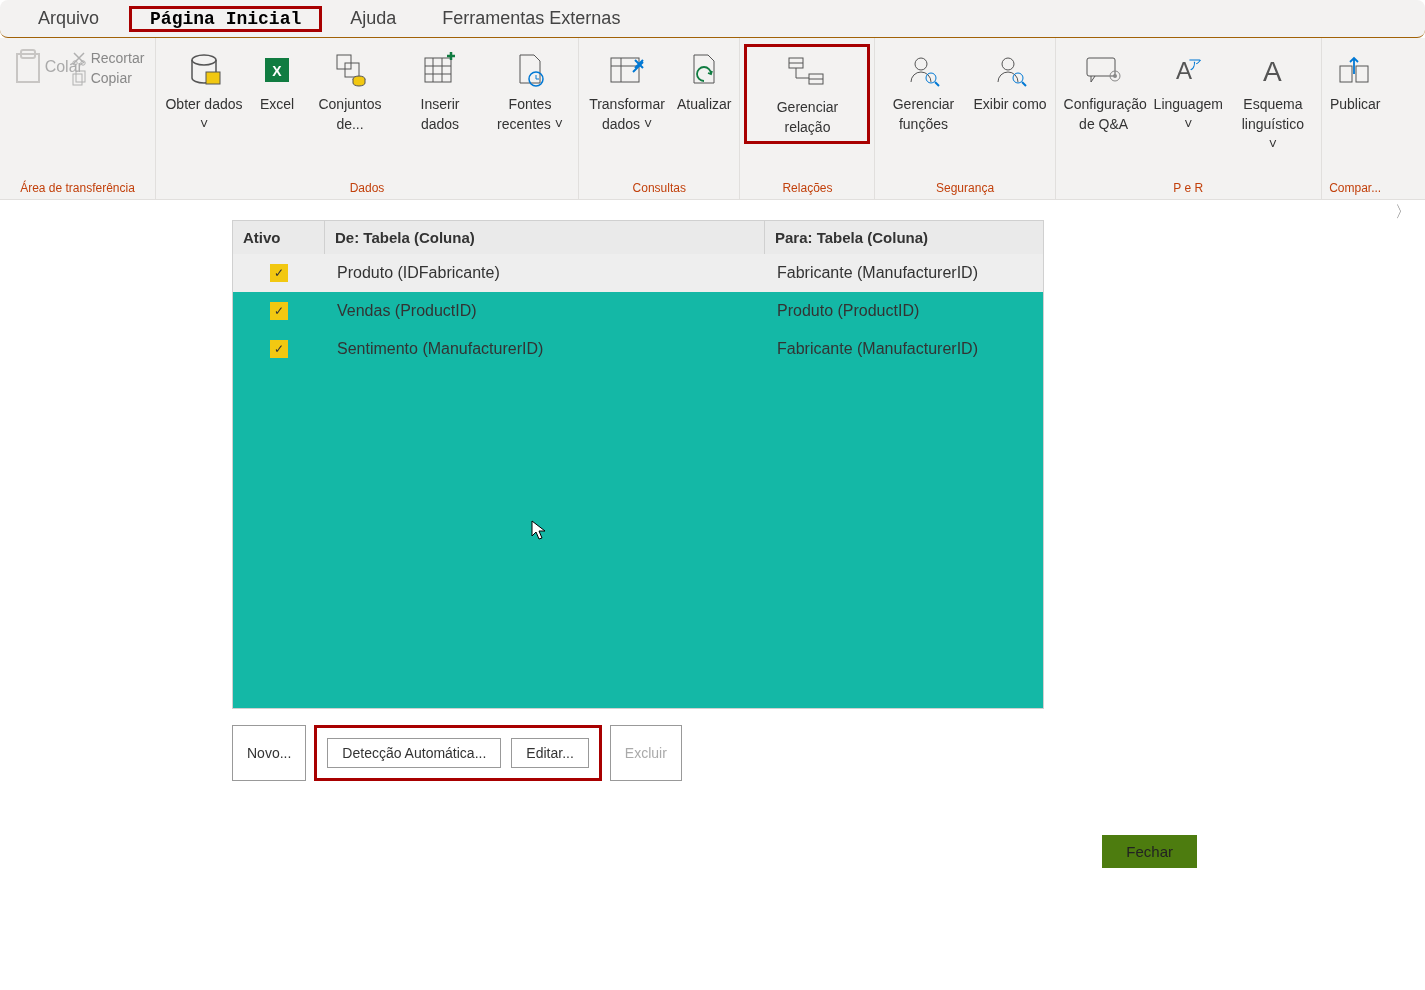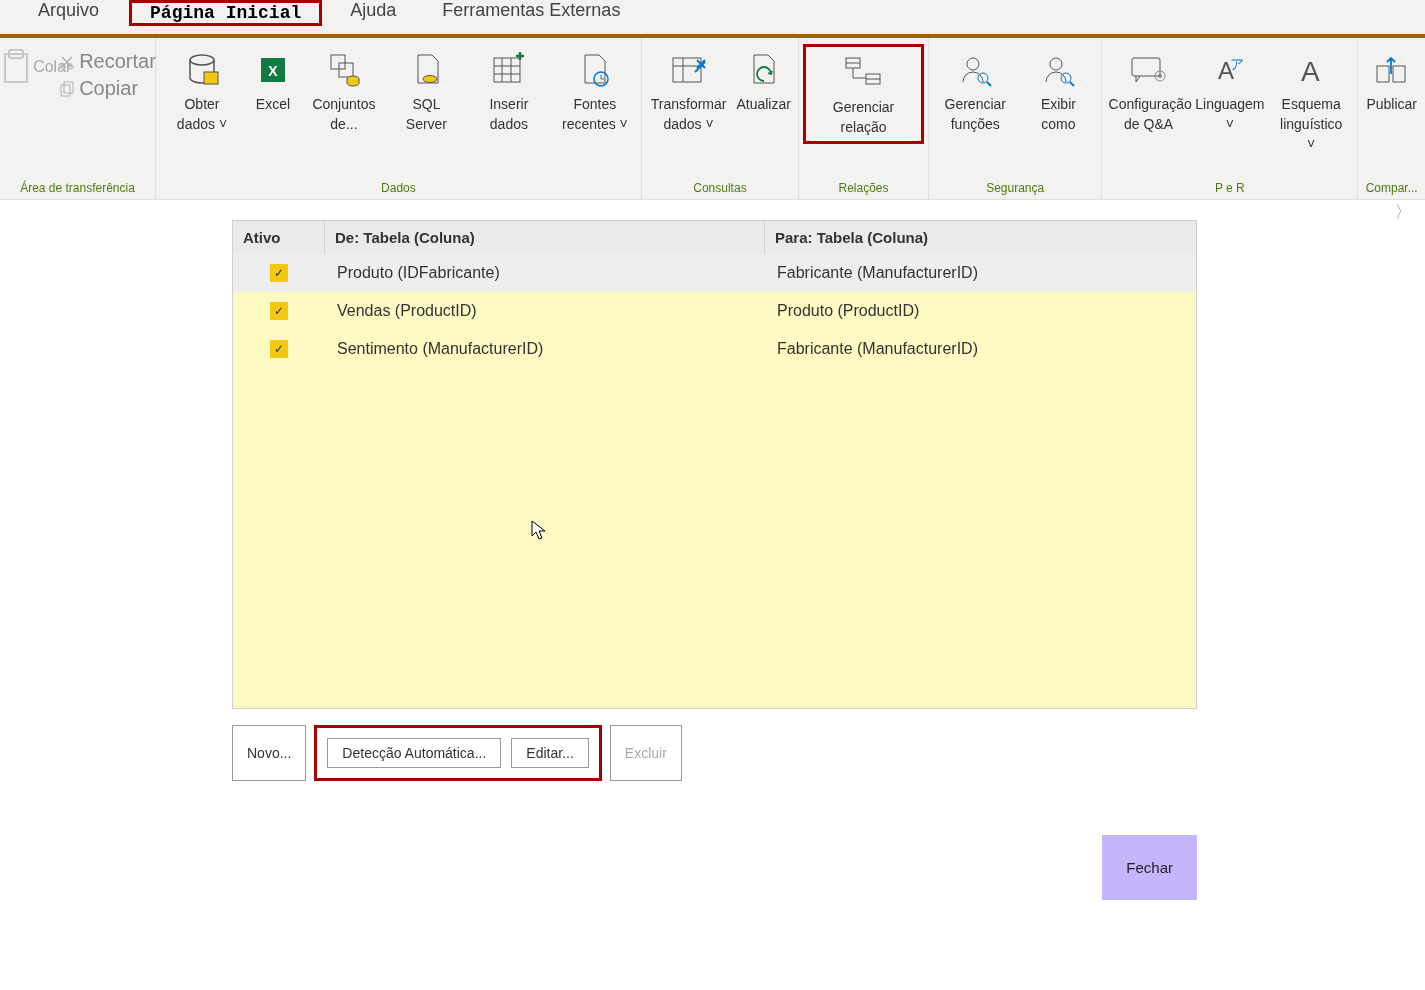--- a/index.html
+++ b/index.html
@@ -9,25 +9,26 @@
     background: #fff;
     width: 1425px;
     height: 990px;
     overflow: hidden;
     color: #333;
   }
 
   
   .tabs {
     display: flex;
-    align-items: flex-start;
+    align-items: center;
     height: 38px;
     padding-left: 30px;
     background: #f3f2f1;
-    border-bottom: 4px solid #a16207;
+    border-bottom: 1px solid #a16207;
+    border-radius: 8px;
   }
   .tab {
     display: flex;
     align-items: center;
     padding: 0 18px;
     font-size: 18px;
     color: #444;
     cursor: pointer;
   }
   .tab.selected {
@@ -54,21 +55,21 @@
     border-right: 1px solid #e1dfdd;
   }
   .group-body {
     flex: 1;
     display: flex;
     align-items: flex-start;
     gap: 2px;
   }
   .group-label {
     font-size: 12px;
-    color: #4d7c0f;
+    color: #c2410c;
     text-align: center;
     padding: 2px 0 4px 0;
     width: 100%;
   }
   .btn-large {
     display: flex;
     flex-direction: column;
     align-items: center;
     justify-content: flex-start;
     padding: 4px 4px 0 4px;
@@ -102,21 +103,21 @@
   .clip-side {
     display: flex;
     flex-direction: column;
     gap: 4px;
     padding-top: 6px;
   }
   .clip-item {
     display: flex;
     align-items: center;
     gap: 4px;
-    font-size: 20px;
+    font-size: 14px;
     color: #888;
     cursor: pointer;
   }
   .collapse-chevron {
     position: absolute;
     right: 14px;
     bottom: -24px;
     color: #888;
     font-size: 16px;
     cursor: pointer;
@@ -129,23 +130,23 @@
     top: 220px;
     width: 994px;
   }
   .dialog-title {
     font-size: 28px;
     font-weight: 300;
     color: #333;
     margin-bottom: 50px;
   }
   .rel-table {
-    width: 965px;
+    width: 812px;
     border: 1px solid #d0d0d0;
-    background: #fef9c3;
+    background: #14b8a6;
   }
   .rel-head {
     display: flex;
     background: #eaeaea;
     font-weight: 700;
     font-size: 15px;
   }
   .rel-row {
     display: flex;
     font-size: 16px;
@@ -191,23 +192,23 @@
     gap: 10px;
     padding: 10px;
   }
   .close-row {
     display: flex;
     justify-content: flex-end;
     width: 965px;
     margin-top: 54px;
   }
   .close-btn {
-    background: #c4b5fd;
+    background: #4d7c0f;
     border: none;
-    padding: 24px 24px;
+    padding: 8px 24px;
     font-size: 15px;
     cursor: pointer;
     color: #222;
   }
 
   .cursor-arrow {
     position: absolute;
     left: 299px;
     top: 300px;
     pointer-events: none;
@@ -286,29 +287,20 @@
               <rect x="4" y="2" width="14" height="14" fill="none" stroke="#555"></rect>
               <rect x="12" y="10" width="14" height="14" fill="none" stroke="#555"></rect>
               <ellipse cx="26" cy="26" rx="6" ry="3" fill="#f2c811" stroke="#555"></ellipse>
               <path d="M20 26 V30 A6 3 0 0 0 32 30 V26" fill="#f2c811" stroke="#555"></path>
             </svg>
           </div>
         <span class="lbl">Conjuntos de...</span>
       </div>
       <div class="btn-large">
         <div class="icon-box">
-            <svg width="32" height="34">
-              <path d="M8 2 h14 l6 6 v22 h-20 z" fill="none" stroke="#555"></path>
-              <ellipse cx="20" cy="26" rx="7" ry="3.5" fill="#f2c811" stroke="#555"></ellipse>
-            </svg>
-          </div>
-        <span class="lbl">SQL Server</span>
-      </div>
-      <div class="btn-large">
-        <div class="icon-box">
             <svg width="34" height="32">
               <rect x="2" y="4" width="26" height="24" fill="none" stroke="#555"></rect>
               <line x1="2" y1="12" x2="28" y2="12" stroke="#555"></line>
               <line x1="2" y1="20" x2="28" y2="20" stroke="#555"></line>
               <line x1="10" y1="4" x2="10" y2="28" stroke="#555"></line>
               <line x1="19" y1="4" x2="19" y2="28" stroke="#555"></line>
               <path d="M24 2 h8 M28 -2 v8" stroke="#107c41" stroke-width="2.5"></path>
             </svg>
           </div>
         <span class="lbl">Inserir dados</span>

